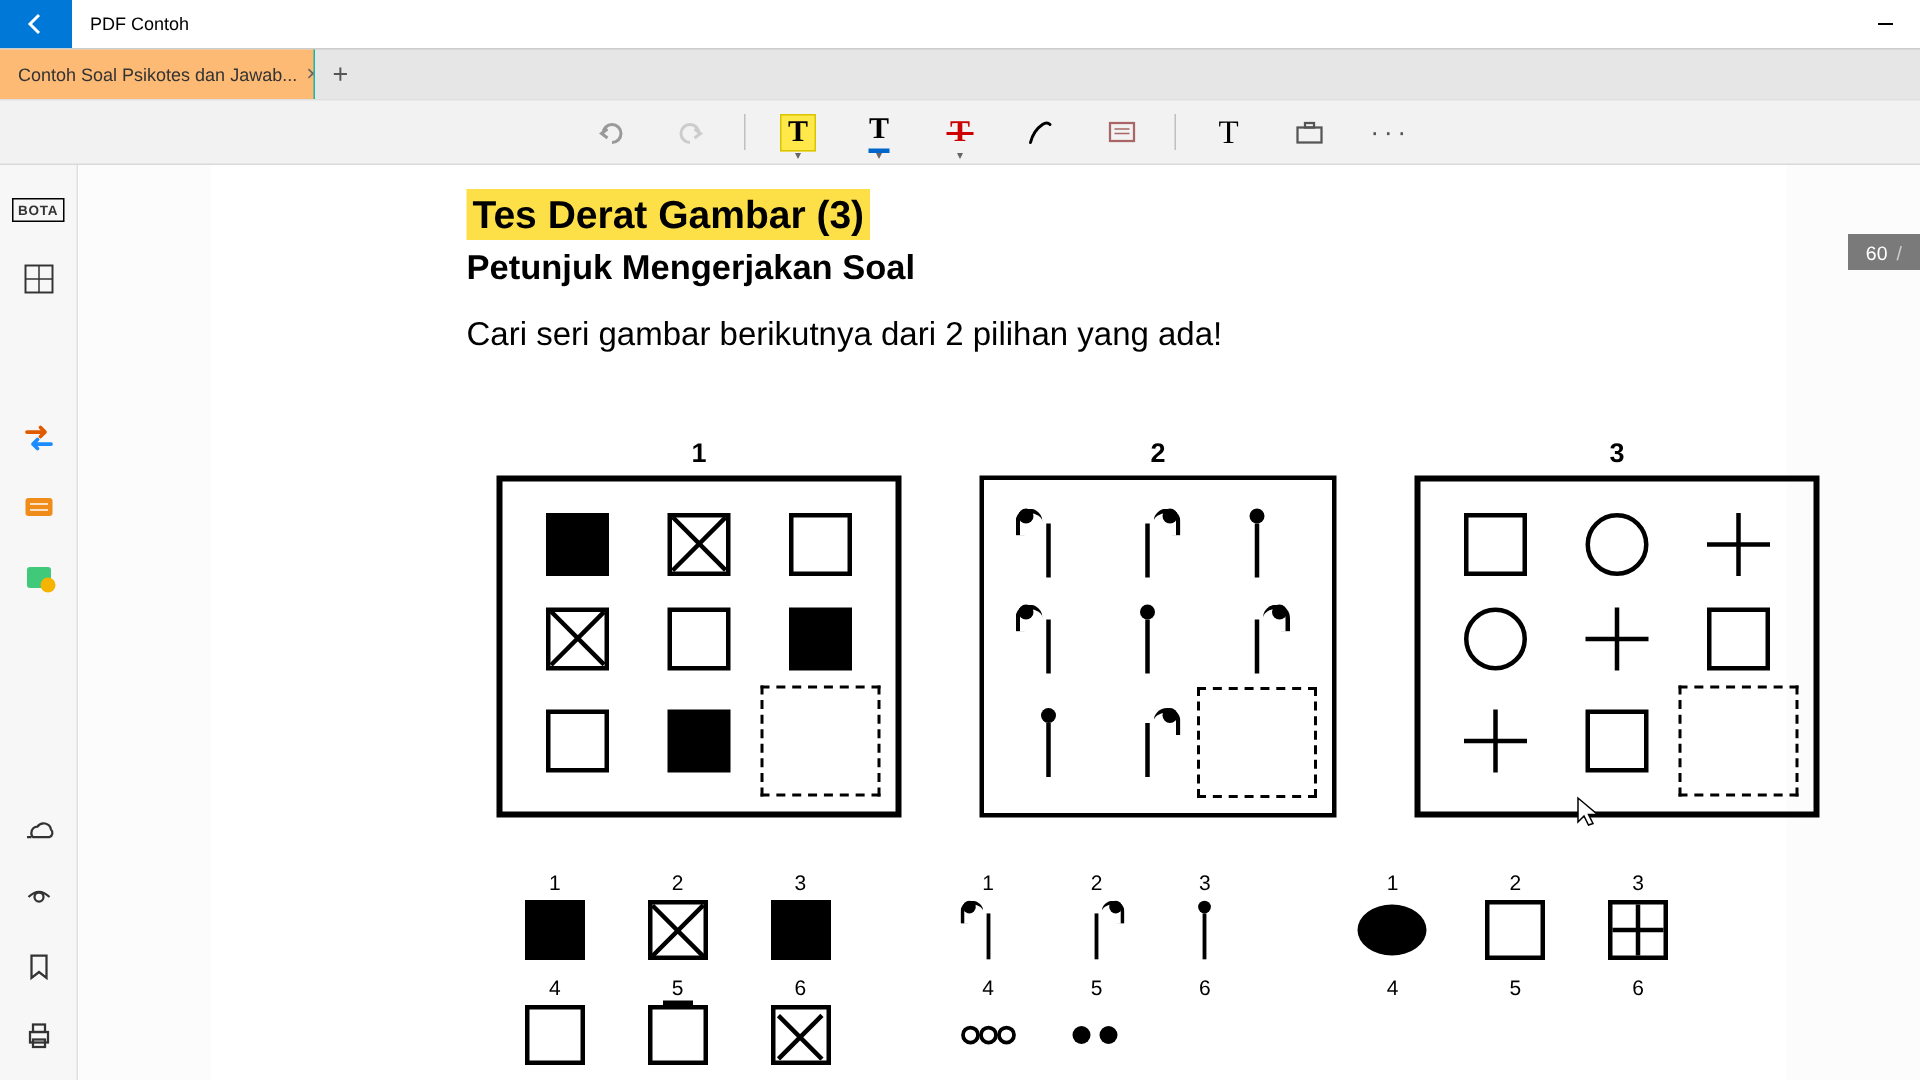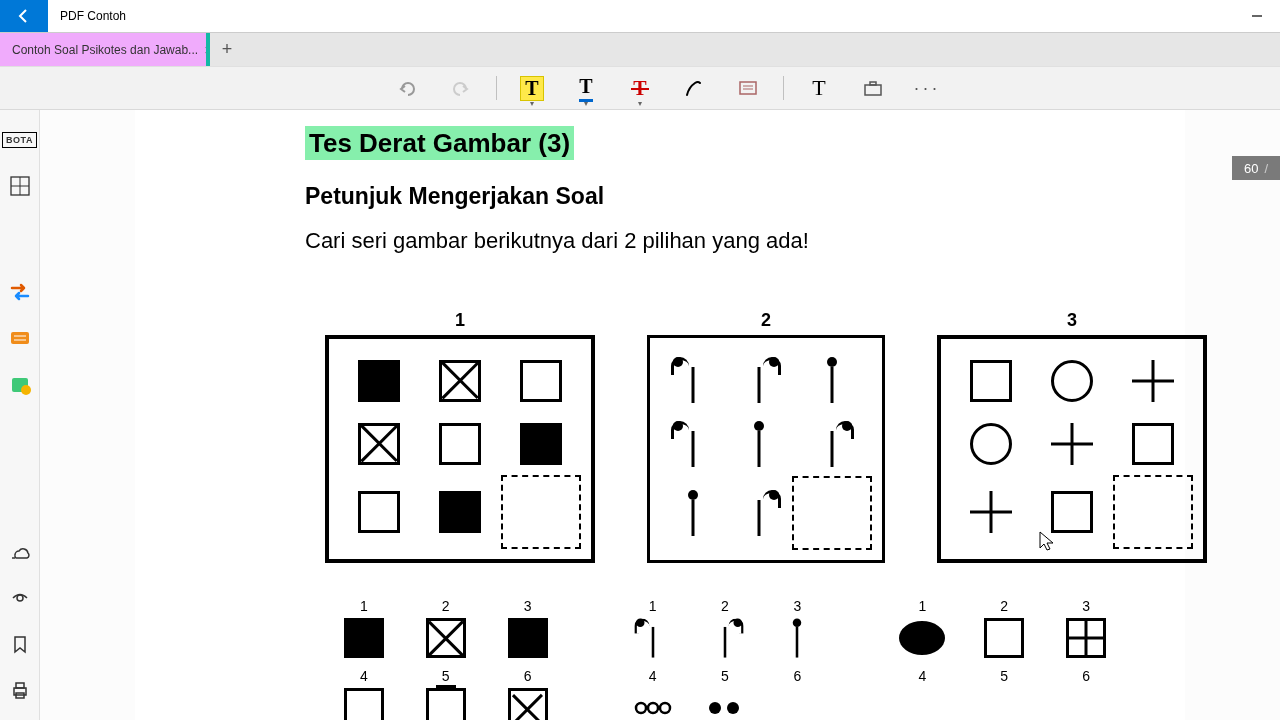--- a/index.html
+++ b/index.html
@@ -8,44 +8,44 @@
 
 .titlebar { height: 32px; display: flex; align-items: center; background: #fff; }
 .back-btn { width: 48px; height: 32px; background: #0078d7; display: flex; align-items: center; justify-content: center; }
 .back-btn svg { width: 16px; height: 16px; }
 .app-title { margin-left: 12px; font-size: 12px; color: #000; }
 .titlebar-spacer { flex: 1; }
 .win-btn { width: 46px; height: 32px; display: flex; align-items: center; justify-content: center; color: #000; font-size: 14px; }
 
 
 .tabstrip { height: 34px; background: #e6e6e6; border-top: 1px solid #ccc; display: flex; align-items: stretch; }
-.tab { min-width: 200px; max-width: 210px; padding: 0 25px 0 12px; background: #f0abfc; border-right: 4px solid #14b8a6; display: flex; align-items: center; font-size: 12px; color: #333; white-space: nowrap; overflow: hidden; position: relative; }
+.tab { min-width: 200px; max-width: 210px; padding: 0 25px 0 12px; background: #fdba74; border-right: 1px solid #14b8a6; display: flex; align-items: center; font-size: 12px; color: #333; white-space: nowrap; overflow: hidden; position: relative; }
 .tab .close { margin-left: auto; padding-left: 6px; color: #666; font-size: 15px; }
 .tab-add { width: 34px; display: flex; align-items: center; justify-content: center; color: #555; font-size: 18px; }
 
 
 .toolbar { height: 44px; background: #f2f2f2; border-top: 1px solid #e0e0e0; border-bottom: 1px solid #d9d9d9; display: flex; align-items: center; padding-left: 380px; }
 .tbtn { width: 46px; height: 36px; display: flex; flex-direction: column; align-items: center; justify-content: center; margin: 0 4px; position: relative; }
 .tbtn .drop { position: absolute; bottom: -2px; color: #666; font-size: 8px; }
 .sep { width: 1px; height: 24px; background: #c0c0c0; margin: 0 8px; }
 .searchwrap { margin-left: auto; }
 .search { width: 248px; height: 30px; border: 1px solid #bfbfbf; background: #fff; padding: 0 10px; font-size: 13px; color: #666; }
 
 
 .workspace { display: flex; height: calc(720px - 32px - 34px - 44px); }
-.sidebar { width: 40px; background: #f7f7f7; border-right: 1px solid #e0e0e0; display: flex; flex-direction: column; align-items: center; padding-top: 14px; }
+.sidebar { width: 52px; background: #f7f7f7; border-right: 1px solid #e0e0e0; display: flex; flex-direction: column; align-items: center; padding-top: 14px; }
 .sbtn { width: 32px; height: 32px; display: flex; align-items: center; justify-content: center; margin-bottom: 14px; font-size: 16px; color: #333; }
 .bota { font-size: 9px; font-weight: bold; border: 1px solid #000; padding: 2px 3px; letter-spacing: 0.5px; }
 .sidebar-gap { flex: 0 0 60px; }
 
 
 .doc-scroll { flex: 1; background: #fcfcfc; overflow: hidden; position: relative; }
 .doc { background: #fff; margin: 0 auto; width: 1050px; padding: 18px 60px 40px 170px; font-family: Verdana, Arial, sans-serif; color: #000; }
-.h1 { display: inline; background: #86efac; font-size: 26px; font-weight: 800; padding: 2px 4px; }
-.h2 { margin-top: 24px; font-size: 23px; font-weight: 800; }
+.h1 { display: inline; background: #fde047; font-size: 26px; font-weight: 800; padding: 2px 4px; }
+.h2 { margin-top: 6px; font-size: 23px; font-weight: 800; }
 .instr { margin-top: 18px; font-size: 22px; font-weight: 400; }
 
 .page-badge { position: absolute; right: 0; top: 46px; height: 24px; background: #7a7a7a; color: #fff; font-size: 13px; display: flex; align-items: center; padding: 0 12px; }
 
 
 .puzzles { margin-top: 56px; display: flex; gap: 52px; padding-left: 20px; }
 .pcol { display: flex; flex-direction: column; align-items: center; }
 .pnum { font-weight: bold; font-size: 18px; margin-bottom: 4px; }
 .pbox { width: 270px; height: 228px; border: 4px solid #000; padding: 10px; display: grid; grid-template-columns: repeat(3, 1fr); grid-template-rows: repeat(3, 1fr); gap: 0; justify-items: center; align-items: center; }
 .pbox.slim { border-width: 3px; width: 238px; }

